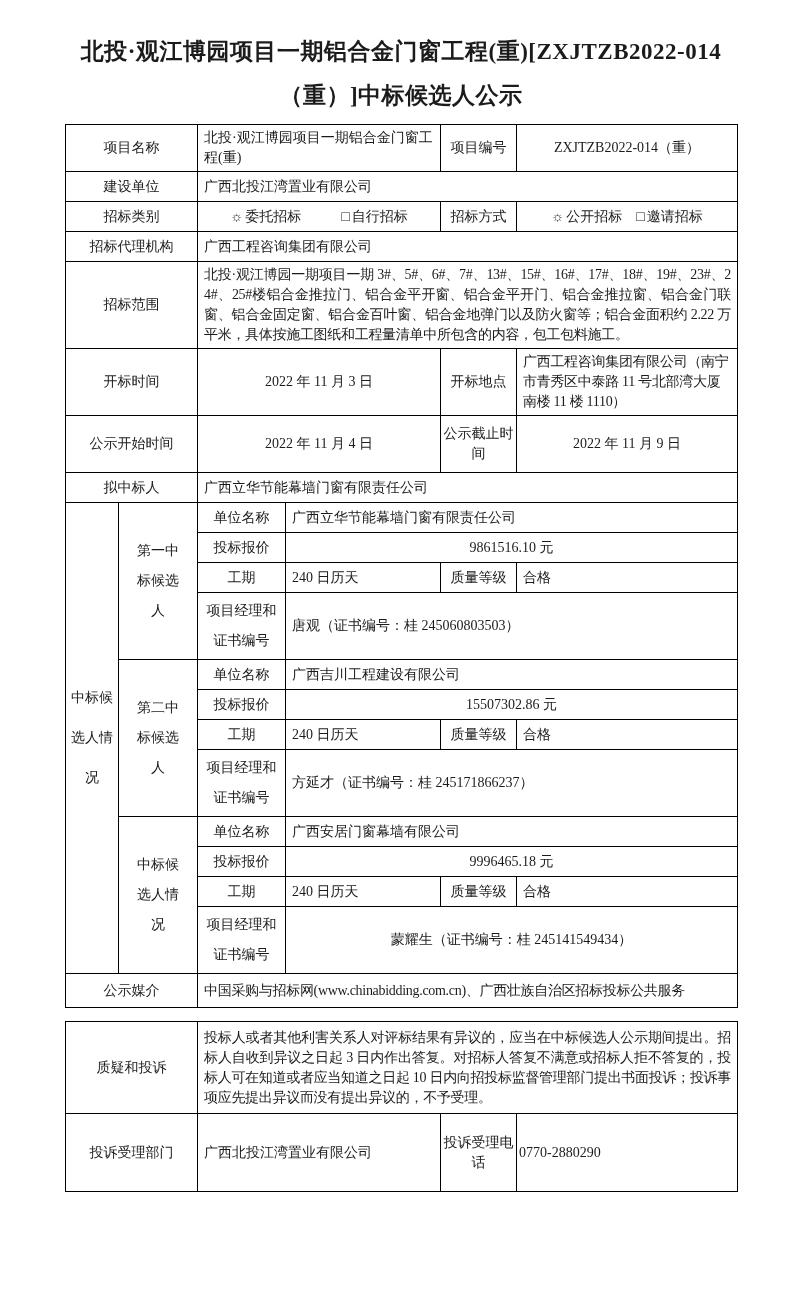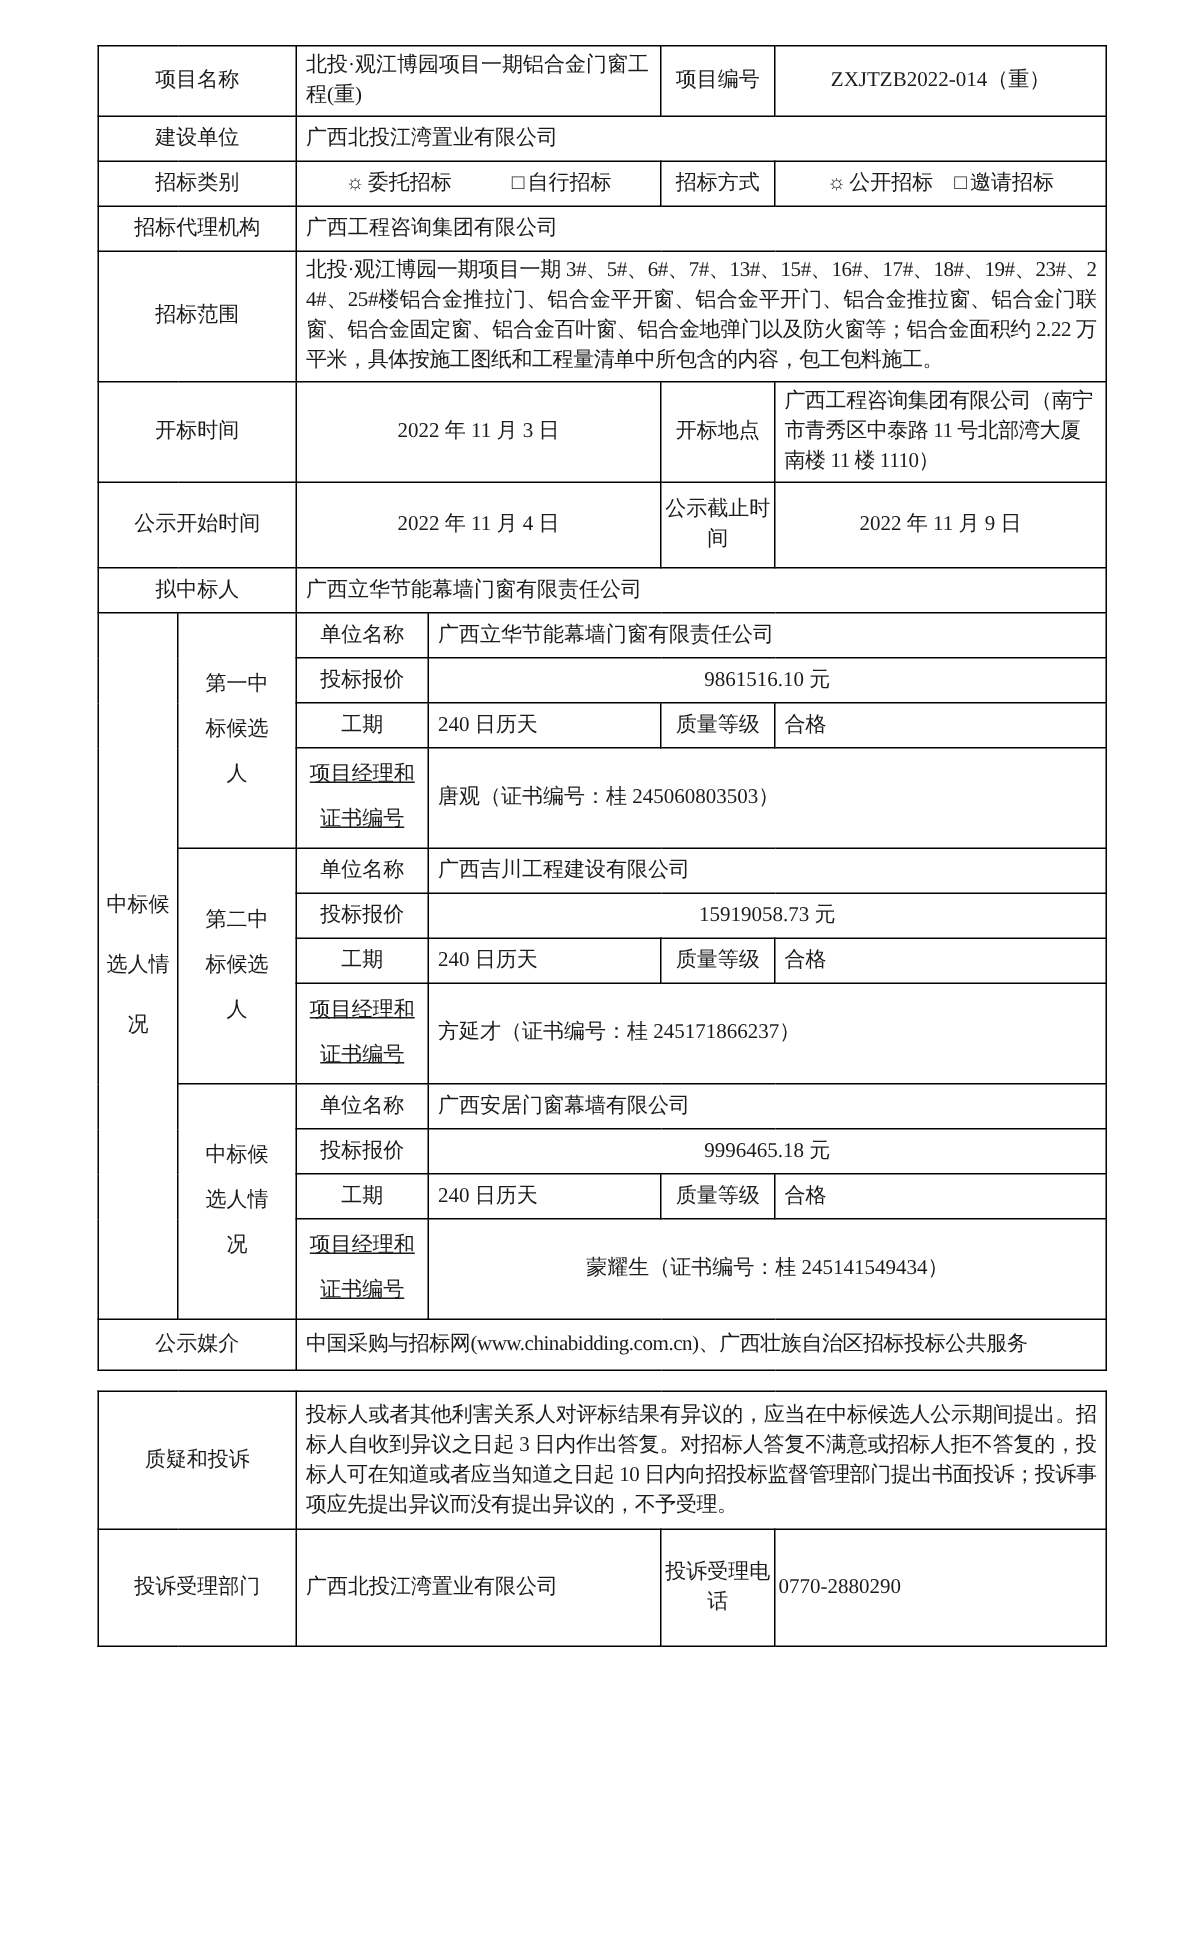--- a/index.html
+++ b/index.html
@@ -22,31 +22,35 @@
     font-size:14px;line-height:20px;
     padding:3px 6px;vertical-align:middle;
     word-break:break-all;
   }
   .c{text-align:center;}
   .j{text-align:justify;}
   .nb{word-break:normal;overflow-wrap:break-word;}
   .tight{letter-spacing:-0.3px;}
   .grp{line-height:40px;padding:6px 3px;}
   .rank{line-height:30px;padding:3px 16px;}
-  .mgr{line-height:30px;text-decoration:underline;}
+  .mgr{line-height:30px;}
   .sym{display:inline-block;margin-right:2px;}
   .opt{white-space:nowrap;}
   .opt + .opt{margin-left:26px;padding-left:14px;}
   .opt2 + .opt2{margin-left:14px;}
 </style>
 </head>
 <body>
 
 <div class="page">
 
+  <h1 class="doc-title">
+    <span>北投·观江博园项目一期铝合金门窗工程(重)[ZXJTZB2022-014</span><br>
+    <span>（重）]中标候选人公示</span>
+  </h1>
 
   <table class="tbl">
     <colgroup>
       <col style="width:53px">
         <col style="width:79px">
         <col style="width:88px">
       <col style="width:155px">
         <col style="width:76px">
         <col style="width:221px">
     </colgroup>
@@ -117,21 +121,21 @@
         <td colspan="3">唐观（证书编号：桂 245060803503）</td>
       </tr>
 
       <tr style="height:30px">
         <td rowspan="4" class="c rank">第二中标候选人</td>
         <td class="c">单位名称</td>
         <td colspan="3">广西吉川工程建设有限公司</td>
       </tr>
       <tr style="height:30px">
         <td class="c">投标报价</td>
-        <td colspan="3" class="c">15919058.73 元</td>
+        <td colspan="3" class="c">15507302.86 元</td>
       </tr>
       <tr style="height:30px">
         <td class="c">工期</td>
         <td>240 日历天</td>
         <td class="c" style="padding:3px 2px">质量等级</td>
         <td>合格</td>
       </tr>
       <tr style="height:62px">
         <td class="c mgr">项目经理和证书编号</td>
         <td colspan="3">方延才（证书编号：桂 245171866237）</td>

